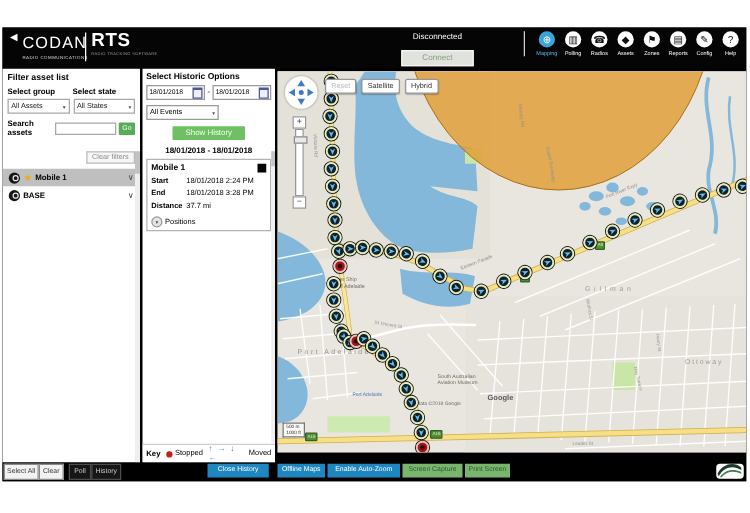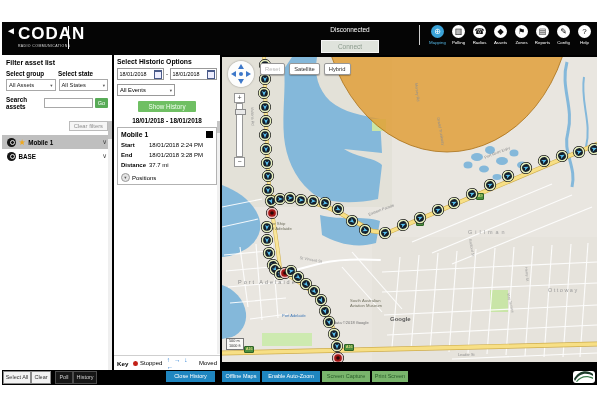--- a/index.html
+++ b/index.html
@@ -4,21 +4,21 @@
 <style>
   html,body{margin:0;padding:0;}
   body{width:600px;height:410px;background:#fff;position:relative;overflow:hidden;
        font-family:"Liberation Sans",sans-serif;-webkit-font-smoothing:antialiased;}
   .app{position:absolute;left:2px;top:22px;width:595px;height:363px;background:#000;}
 
   
   .header{position:absolute;left:0;top:0;width:100%;height:33px;background:#050505;}
   .brand{position:absolute;left:4px;top:3px;display:flex;align-items:flex-start;}
   .logo-mark{color:#fff;font-size:10px;line-height:12px;margin-right:2px;}
-  .brand-name{color:#fff;font-weight:bold;font-size:17px;letter-spacing:1px;line-height:13px;}
+  .brand-name{color:#fff;font-weight:normal;font-size:13px;letter-spacing:1px;line-height:13px;}
   .brand-sub{color:#ddd;font-size:3.5px;letter-spacing:.4px;margin-top:1px;}
   .brand-div{position:absolute;left:66px;top:4px;width:1px;height:23px;background:#fff;}
   .product{position:absolute;left:71px;top:3px;}
   .product-name{color:#fff;font-weight:bold;font-size:15px;line-height:15px;letter-spacing:.5px;}
   .product-sub{color:#9a9a9a;font-size:3.2px;letter-spacing:.3px;margin-top:1px;}
   .conn{position:absolute;left:316px;top:4px;width:64px;text-align:center;}
   .conn-status{color:#fff;font-size:6.5px;margin-bottom:2px;}
   .conn-btn{display:inline-block;width:56px;height:11px;line-height:11px;background:#dfe3dc;
             border:1px solid #f5f5f5;color:#8a9a8c;font-size:6.5px;text-align:center;}
   .nav{position:absolute;right:2px;top:3px;display:flex;border-left:1px solid #cfcfcf;padding-left:7px;}
@@ -144,20 +144,24 @@
 
   <div class="header">
     <div class="brand">
       <span class="logo-mark">◄</span>
       <span>
         <span class="brand-name">CODAN</span>
         <div class="brand-sub">RADIO COMMUNICATIONS</div>
       </span>
     </div>
     <div class="brand-div"></div>
+    <div class="product">
+      <div class="product-name">RTS</div>
+      <div class="product-sub">RADIO TRACKING SOFTWARE</div>
+    </div>
     <div class="conn">
       <div class="conn-status">Disconnected</div>
       <div class="conn-btn">Connect</div>
     </div>
     <div class="nav">
       <div class="nav-item active">
         <div class="nav-ico">⊕</div>
         <div class="nav-lbl">Mapping</div>
       </div>
       <div class="nav-item">

